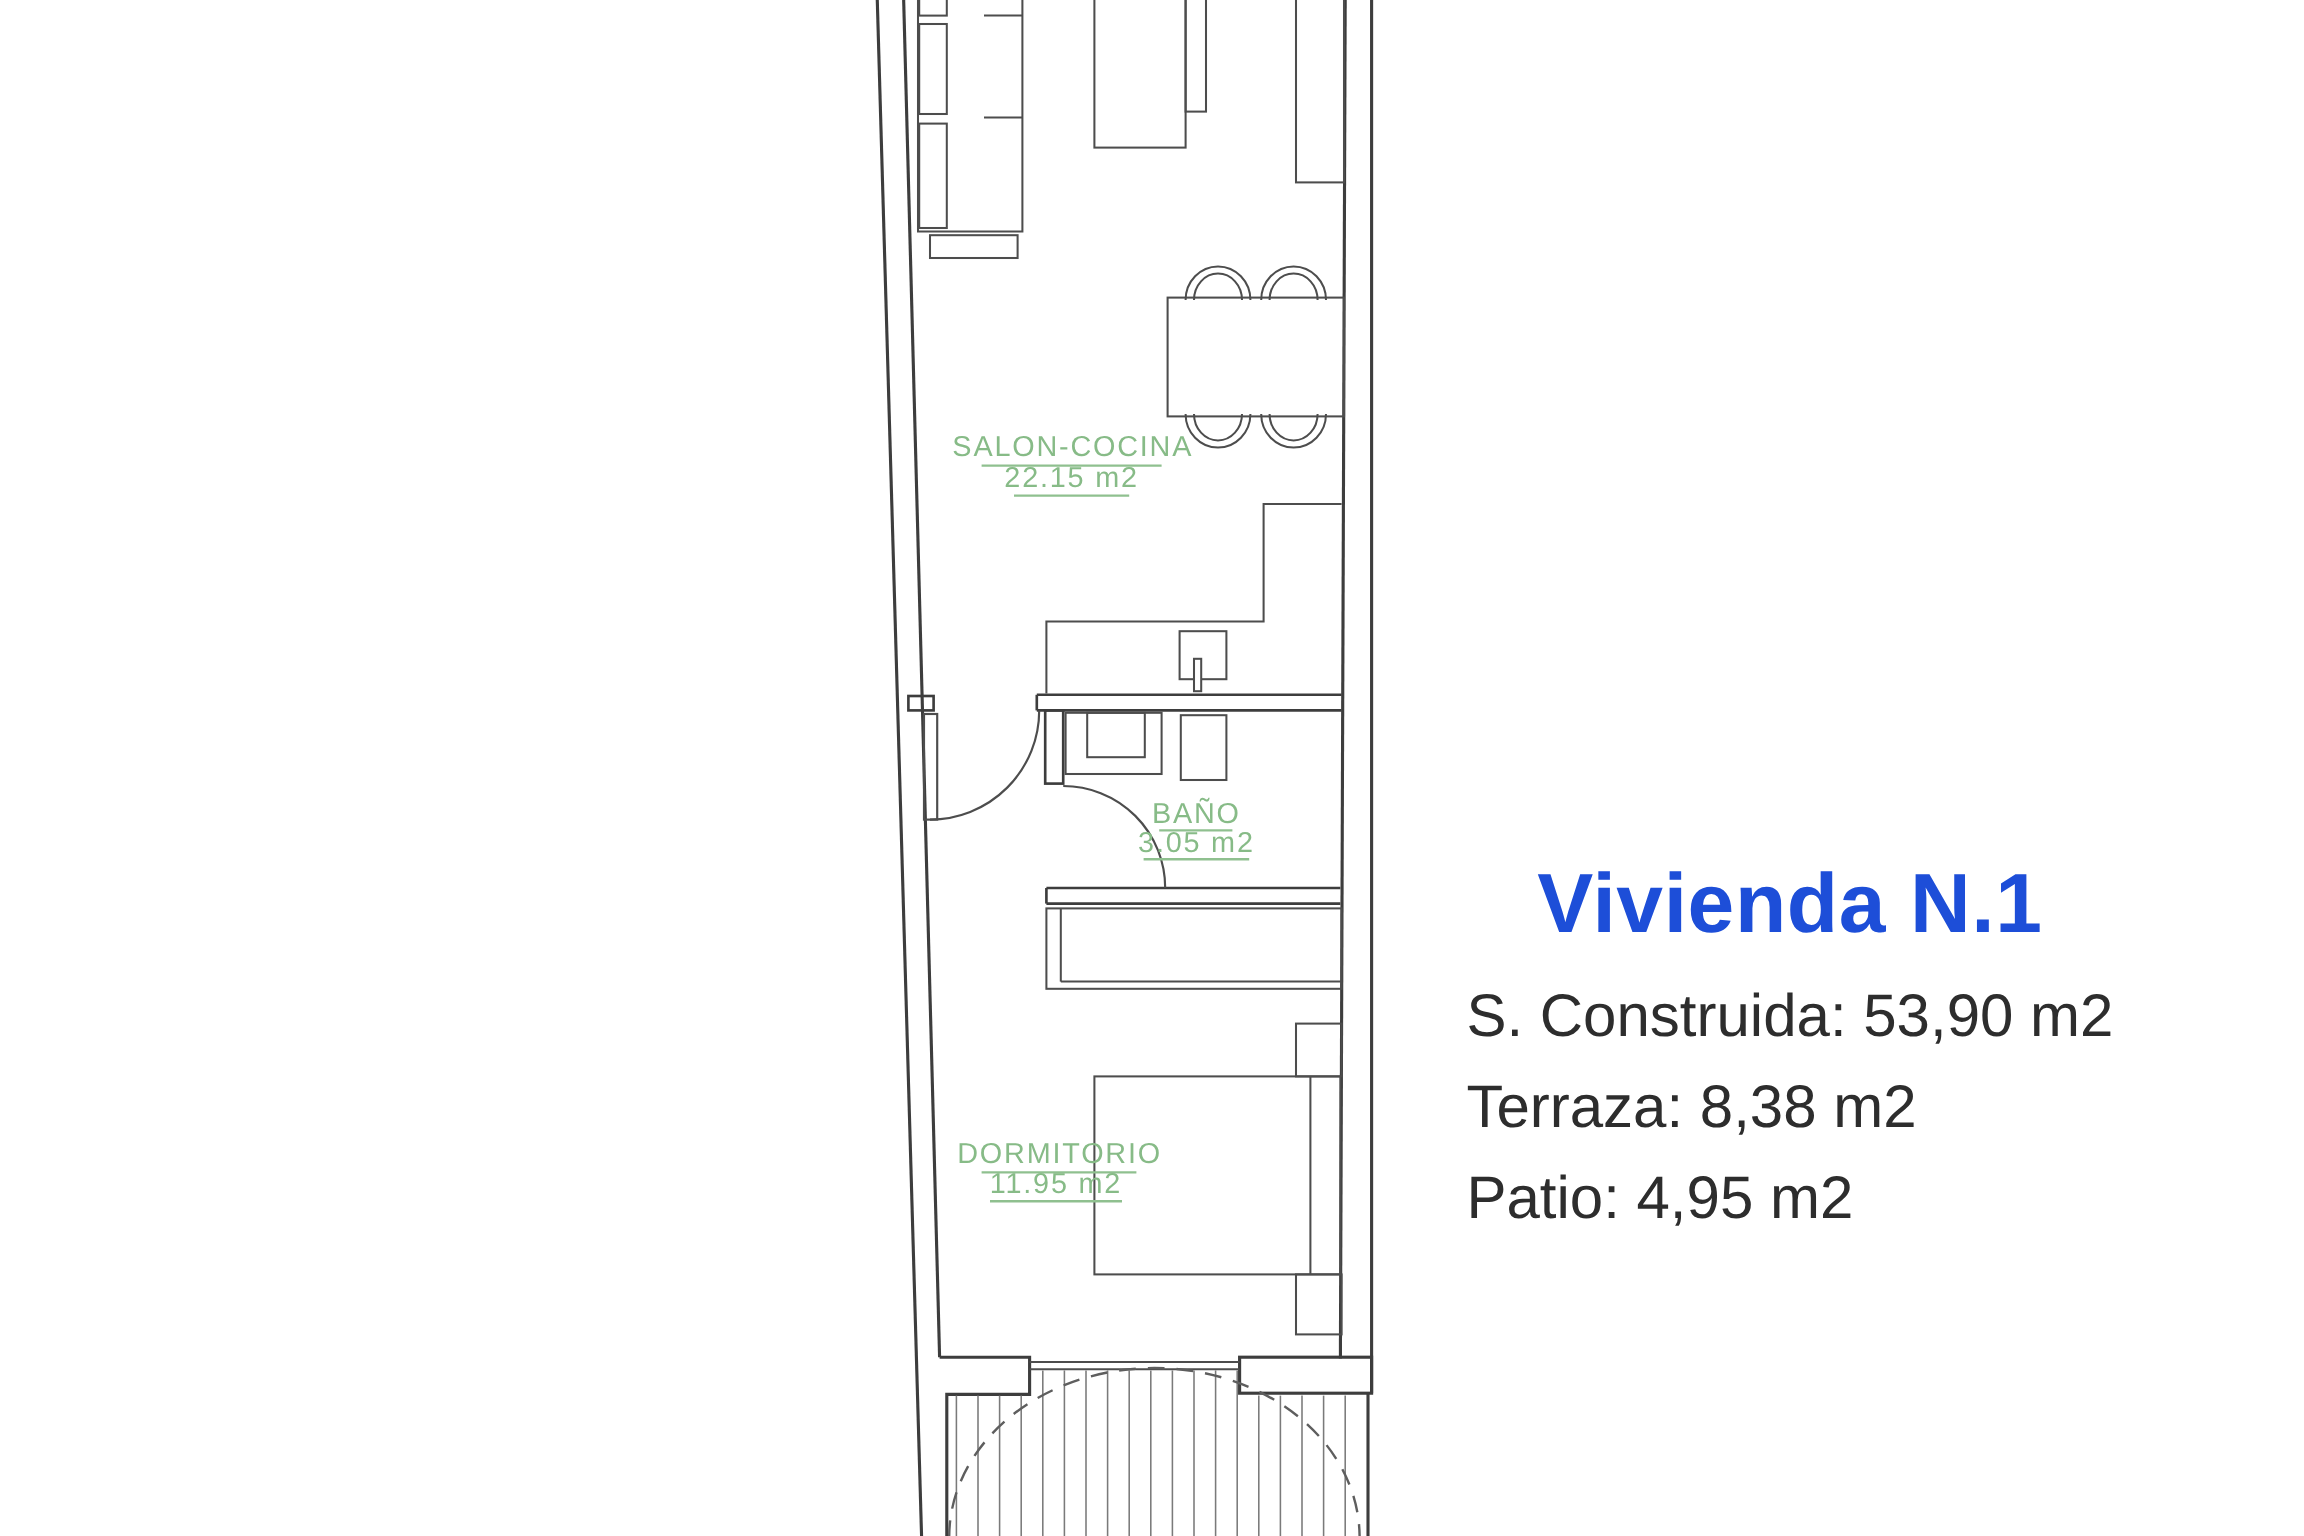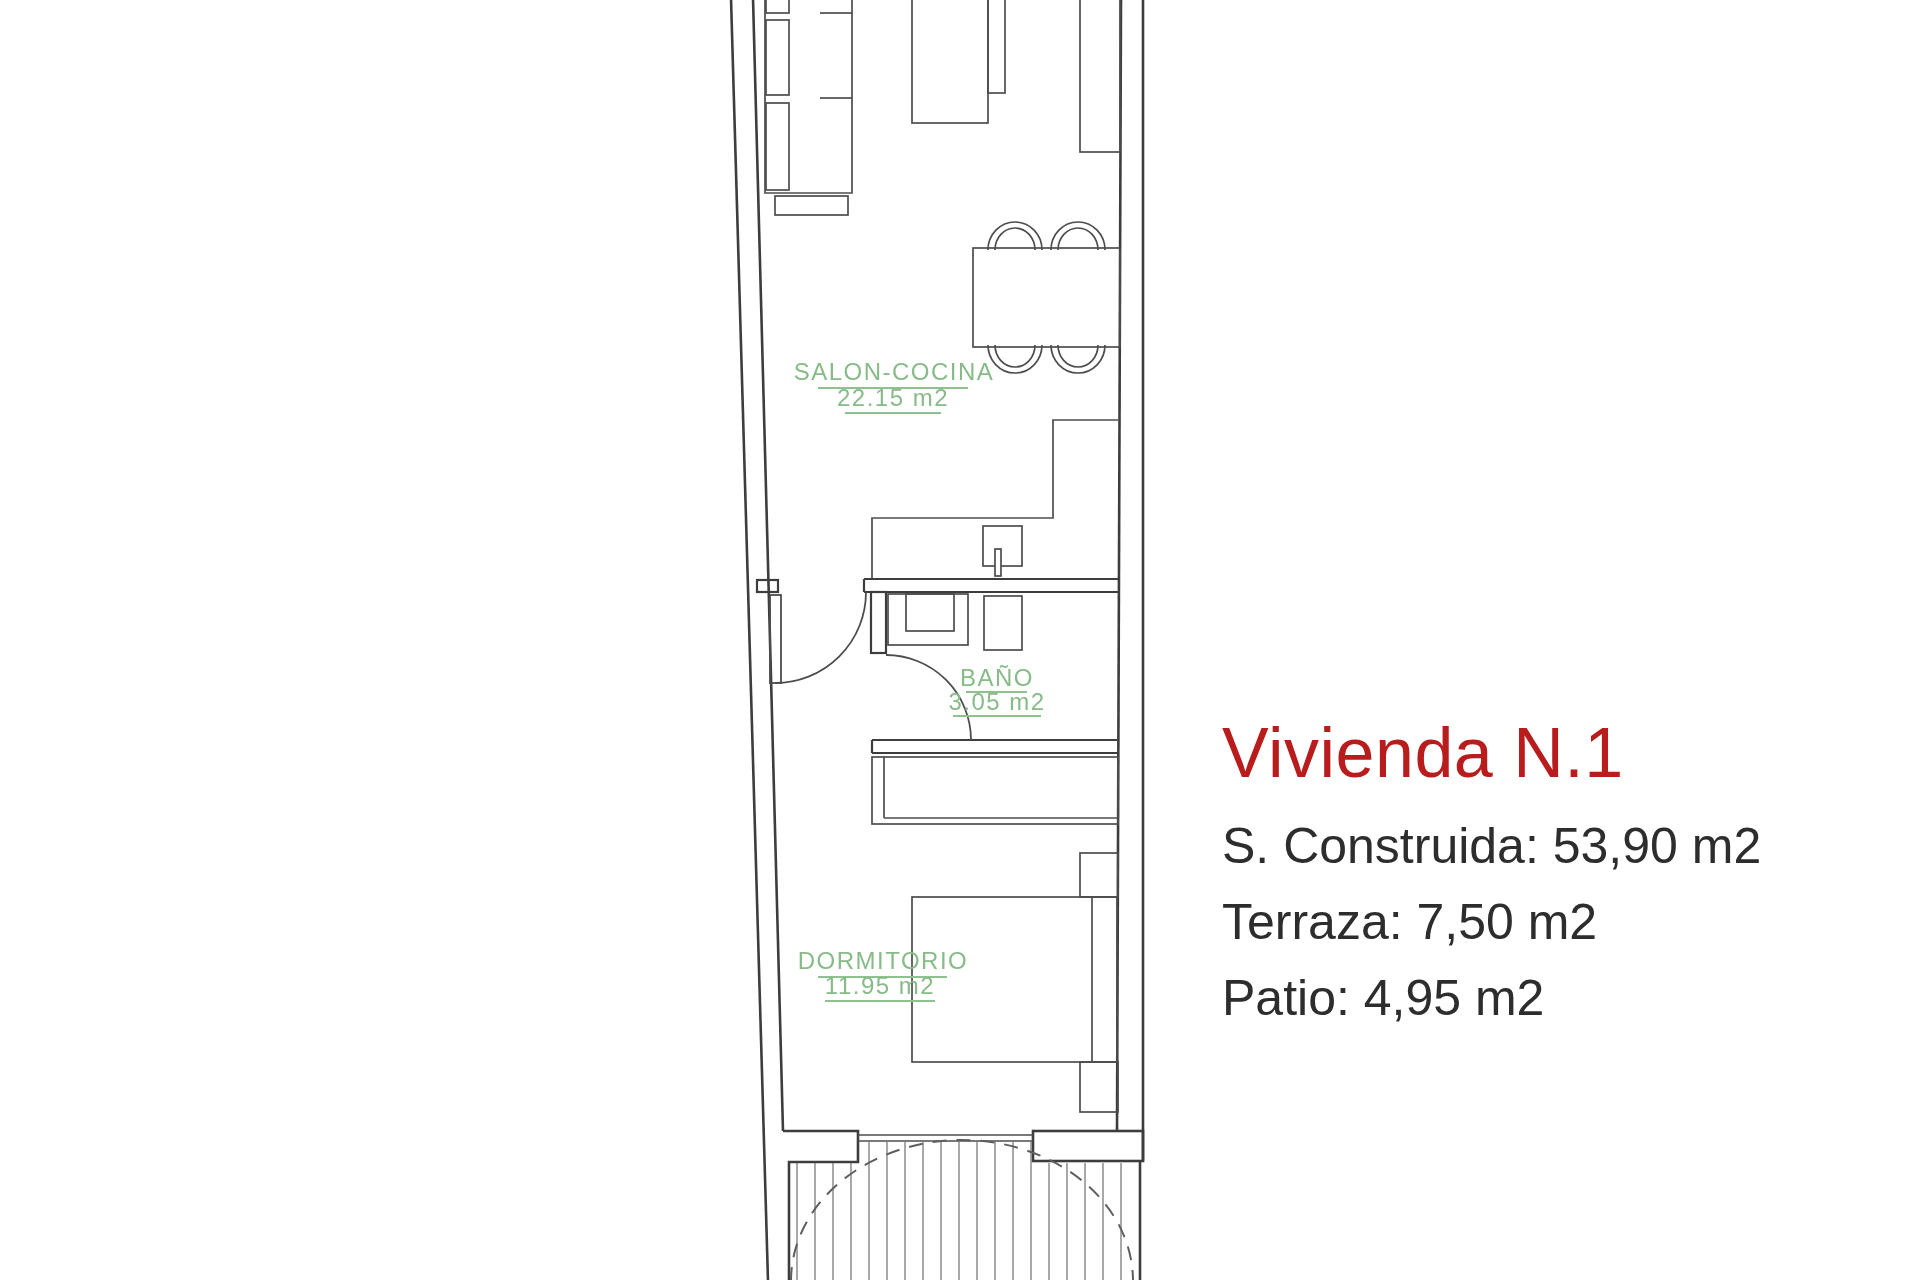--- a/index.html
+++ b/index.html
@@ -30,24 +30,25 @@
   }
   .info-panel{
     position:absolute;
     left:1222px;
     top:716px;
     color:#1d1d1d;
   }
   .info-title{
     margin:0 0 28px 0;
     font-size:70px;
-    font-weight:400;
-    color:#b91c1c;
+    font-weight:700;
+    color:#1d4ed8;
     letter-spacing:0.5px;
     line-height:74px;
+    text-align:center;
   }
   .info-line{
     margin:0 0 20px 0;
     font-size:50px;
     font-weight:400;
     color:#2d2d2d;
     line-height:56px;
   }
 </style>
 </head>
@@ -206,17 +207,17 @@
       <text class="plan-label" x="883" y="969">DORMITORIO</text>
       <line class="plan-underline" x1="818" y1="977" x2="947" y2="977"></line>
       <text class="plan-label" x="880" y="994">11.95 m2</text>
       <line class="plan-underline" x1="825" y1="1001" x2="935" y2="1001"></line>
     </g>
   </svg>
 
   <div class="info-panel">
     <h1 class="info-title">Vivienda N.1</h1>
     <p class="info-line">S. Construida: 53,90 m2</p>
-    <p class="info-line">Terraza: 7,50 m2</p>
+    <p class="info-line">Terraza: 8,38 m2</p>
     <p class="info-line">Patio: 4,95 m2</p>
   </div>
 
 </div>
 
 </body></html>

